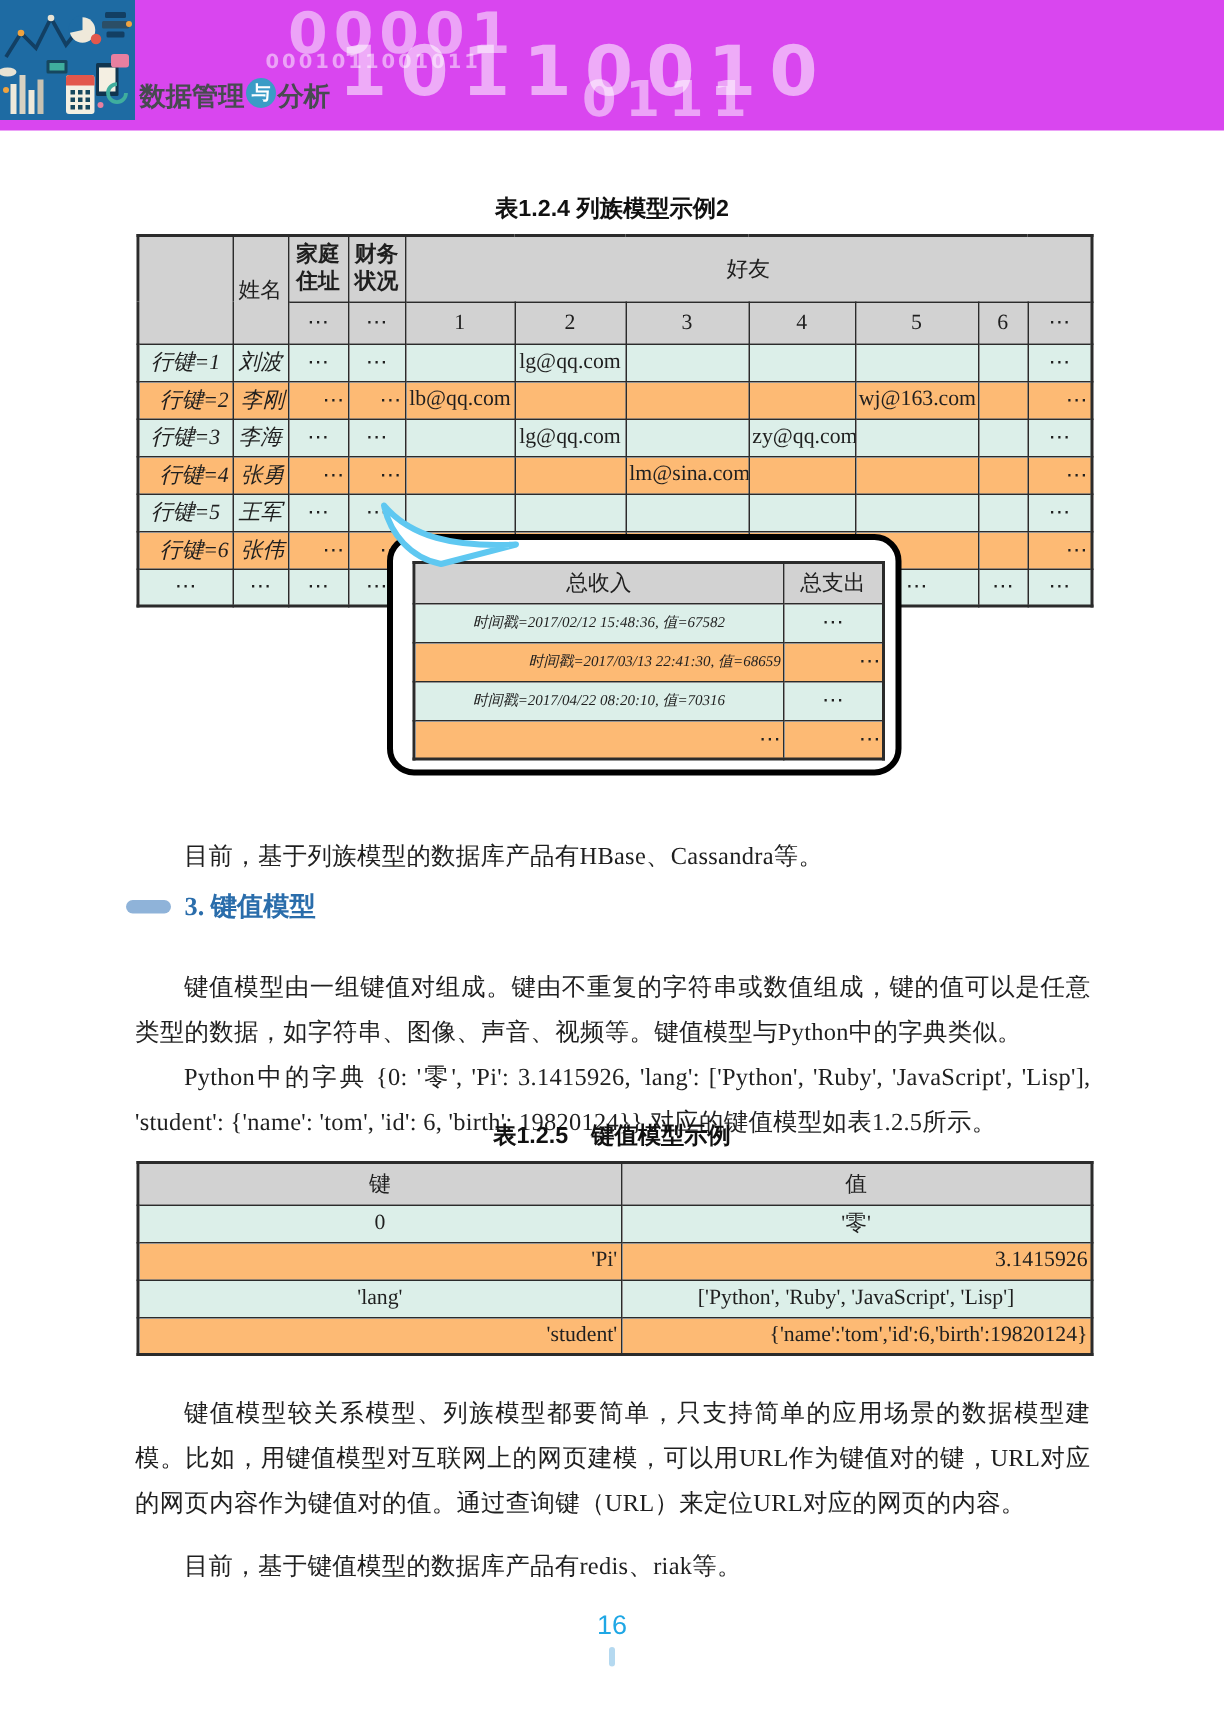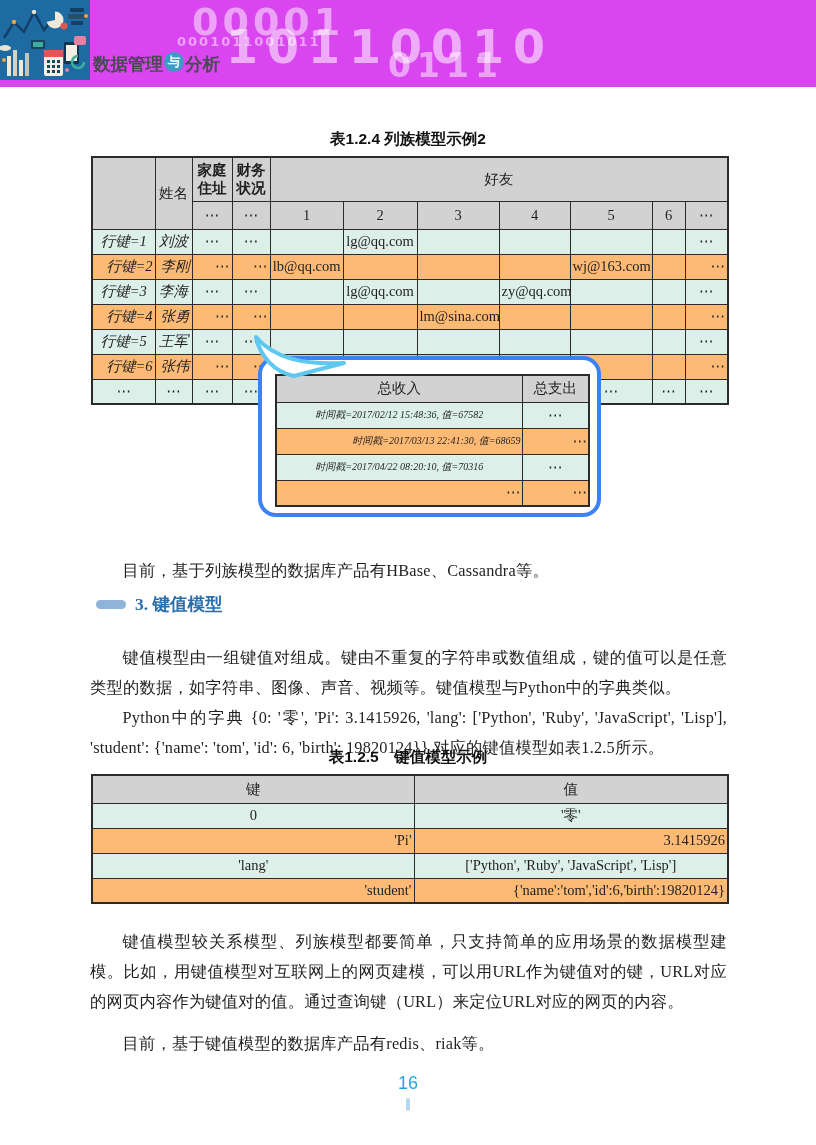--- a/index.html
+++ b/index.html
@@ -22,42 +22,42 @@
            font-family:"Liberation Sans","DejaVu Sans",sans-serif;font-weight:bold;font-size:15.5px;color:#111;}
   .cap1{top:129px;}
   .cap2{top:747px;}
   .para{position:absolute;left:90px;width:637px;font-size:16.3px;line-height:30px;
         text-align:justify;text-indent:2em;letter-spacing:0.2px;}
   .p1{top:540px;}
   .p2{top:627px;}
   .p3{top:687px;}
   .p4{top:911px;}
   .p5{top:1001px;margin-top:28px;}
-  .section{position:absolute;left:96px;top:592px;display:flex;align-items:center;}
+  .section{position:absolute;left:84px;top:592px;display:flex;align-items:center;}
   .section .dash{width:30px;height:9px;border-radius:5px;background:#8fb3d9;margin-right:9px;}
   .section .lbl{font-family:"Liberation Serif","DejaVu Serif",serif;font-weight:bold;font-size:17.5px;color:#2a6dab;}
   
   table.t{border-collapse:collapse;table-layout:fixed;border:2px solid #2b2b2b;}
   table.t td{border:1px solid #2b2b2b;text-align:center;vertical-align:middle;
              padding:0 2px;overflow:hidden;white-space:nowrap;font-size:14.5px;}
   .gray{background:#d2d2d2;}
   tr.teal td{background:#dcefe9;}
   tr.peach td{background:#fdba74;text-align:right;}
   .t1{position:absolute;left:91px;top:156px;width:636px;}
   .t1 tr.hd1{height:44px;}
   .t1 tr.hd2{height:28px;}
   .t1 tr.dr{height:25px;}
   .t1 td.wrap{white-space:normal;line-height:18px;padding:0 4px;font-weight:bold;}
   td.kai{font-style:italic;}
   .t2{position:absolute;left:91px;top:774px;width:636px;}
   .t2 tr{height:25px;}
   .t2 tr.hd{height:28px;}
   
   .bubble{position:absolute;left:258px;top:356px;width:343px;height:161px;box-sizing:border-box;
-          background:#fff;border:4px solid #3b82f6;border-radius:18px;z-index:5;}
+          background:#fff;border:4px solid #000000;border-radius:18px;z-index:5;}
   .tail{position:absolute;left:244px;top:332px;z-index:6;}
   .bt{position:absolute;left:13px;top:14px;width:313px;border-collapse:collapse;table-layout:fixed;border:2px solid #2b2b2b;}
   .bt td{border:1px solid #2b2b2b;text-align:center;vertical-align:middle;font-size:14.5px;white-space:nowrap;overflow:hidden;}
   .bt tr{height:26px;}
   .bt tr.hd{height:27px;}
   .bt td.kai{font-style:italic;font-size:10px;}
   
   .pageno{position:absolute;left:0;top:1073px;width:816px;text-align:center;
           font-family:"Liberation Sans","DejaVu Sans",sans-serif;font-size:18px;color:#1fa7e5;}
   .pagebar{position:absolute;left:406px;top:1098px;width:4px;height:13px;border-radius:2px;background:#b5d9f0;}

